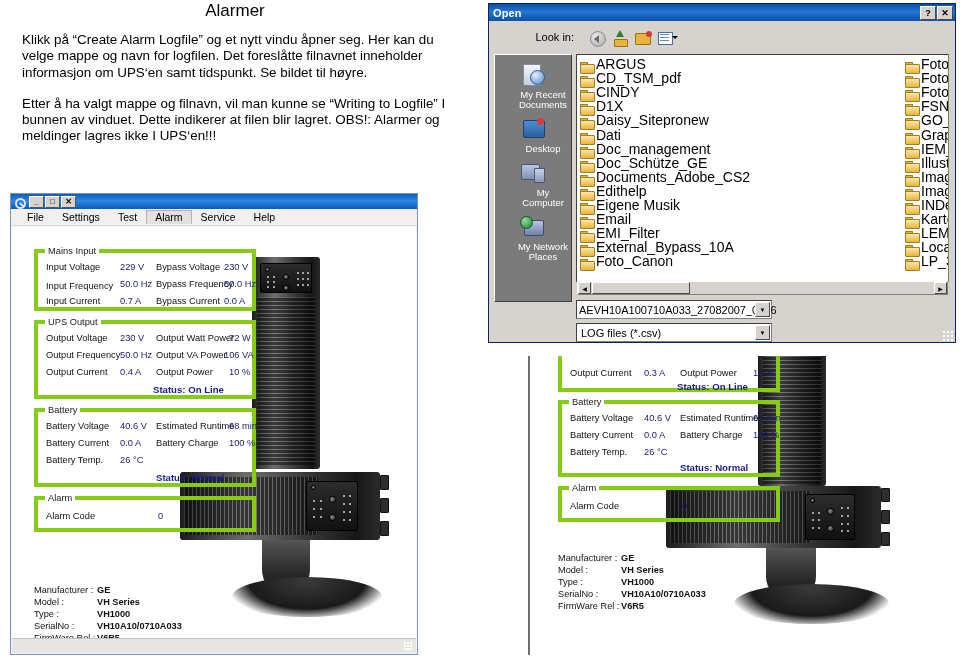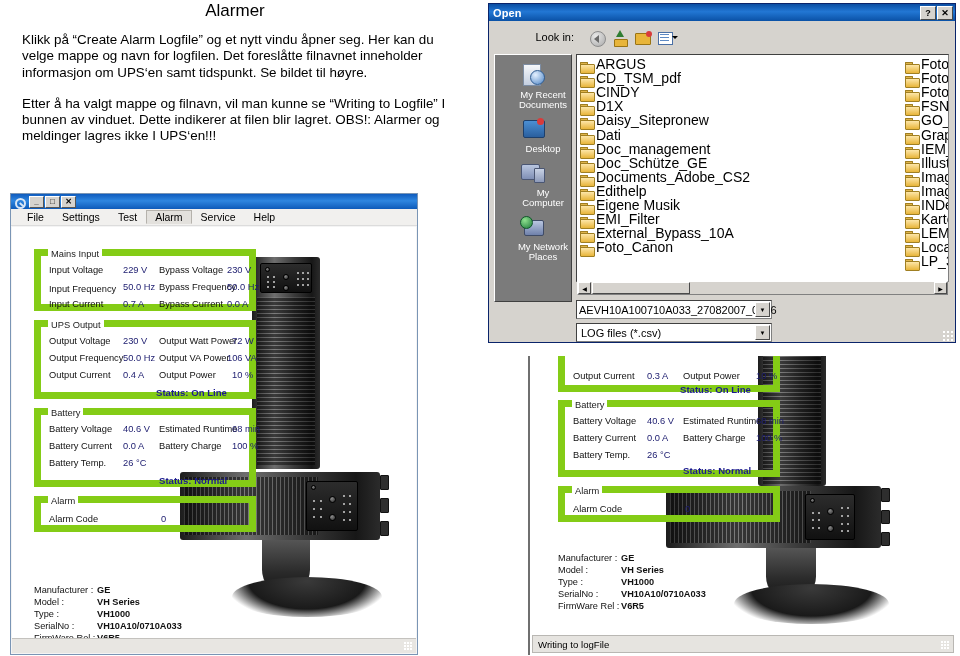--- a/index.html
+++ b/index.html
@@ -154,21 +154,21 @@
 
   .vh-body { position:absolute; left:1px; right:1px; top:33px; bottom:16px; background:#fff; overflow:hidden;}
   .vh-status {
     position:absolute; left:1px; right:1px; bottom:1px; height:15px; background:#e8e6e2;
     border-top:1px solid #c4c2be; font-size:9.6px; color:#000; display:flex; align-items:center; padding-left:5px;
   }
   .vh-status .grip2{position:absolute;right:3px;bottom:2px;width:9px;height:9px;
     background: radial-gradient(circle at 1px 1px,#fff 1px,transparent 1px) 0 0/3px 3px,
                 radial-gradient(circle at 0 0,#9a9a9a 1px,transparent 1px) 1px 1px/3px 3px;}
 
-  .group { position:absolute; border:7px solid #84cc16; }
+  .group { position:absolute; border:4px solid #84cc16; }
   .group > .gtitle { position:absolute; top:-7px; left:7px; background:#fff; padding:0 3px; font-size:9.3px; color:#222; }
   .grow { position:absolute; font-size:9.3px; color:#1b1b6e; white-space:nowrap; }
   .grow.lbl { color:#111; }
   .gstatus { position:absolute; font-size:9.6px; font-weight:bold; color:#1b1b8e; }
 
   .specs { position:absolute; font-size:9.2px; color:#111; white-space:nowrap; }
 
   
   .ups { position:absolute; }
   .ups-tower {
@@ -298,20 +298,24 @@
               <span class="folder-ico"></span>
               <span>Documents_Adobe_CS2</span>
             </div>
             <div class="fl-item">
               <span class="folder-ico"></span>
               <span>Edithelp</span>
             </div>
             <div class="fl-item">
               <span class="folder-ico"></span>
               <span>Eigene Musik</span>
+            </div>
+            <div class="fl-item">
+              <span class="folder-ico"></span>
+              <span>Email</span>
             </div>
             <div class="fl-item">
               <span class="folder-ico"></span>
               <span>EMI_Filter</span>
             </div>
             <div class="fl-item">
               <span class="folder-ico"></span>
               <span>External_Bypass_10A</span>
             </div>
             <div class="fl-item">
@@ -643,19 +647,15 @@
         <span class="specs" style="left:83px; top:209px; font-weight:bold;">VH Series</span>
         <span class="specs" style="left:20px; top:221px;">Type :</span>
         <span class="specs" style="left:83px; top:221px; font-weight:bold;">VH1000</span>
         <span class="specs" style="left:20px; top:233px;">SerialNo :</span>
         <span class="specs" style="left:83px; top:233px; font-weight:bold;">VH10A10/0710A033</span>
         <span class="specs" style="left:20px; top:245px;">FirmWare Rel :</span>
         <span class="specs" style="left:83px; top:245px; font-weight:bold;">V6R5</span>
       </div>
     </div>
 
-    <div class="vh-status" style="left:4px; right:2px; bottom:2px; height:18px; background:#e6e4e0; border:1px solid #b9b7b3;">
-      <span>Writing to logFile</span>
-      <span class="grip2"></span>
-    </div>
   </div>
 
 </div>
 
 </body></html>

